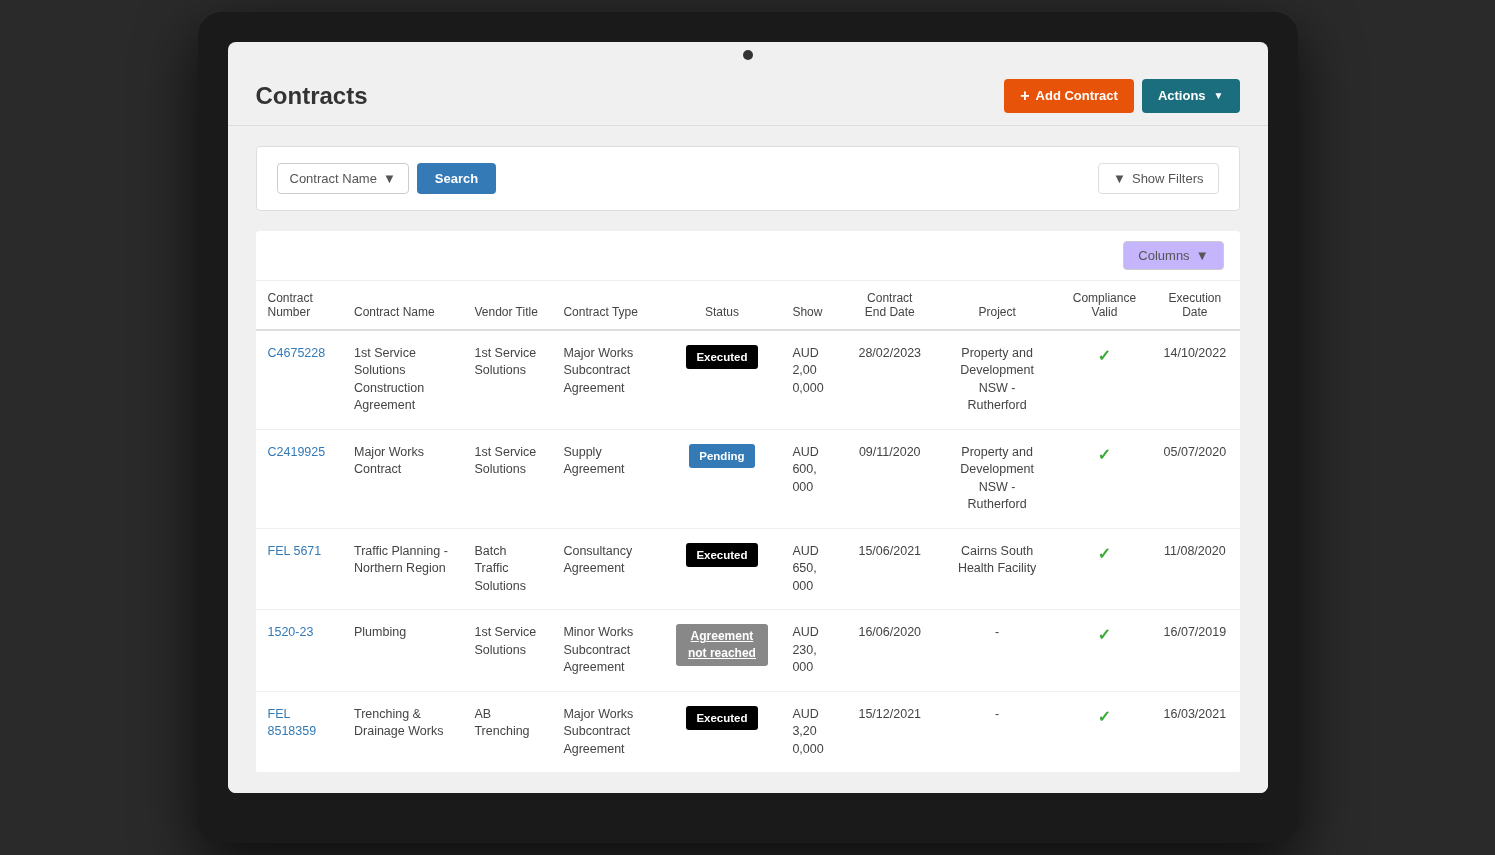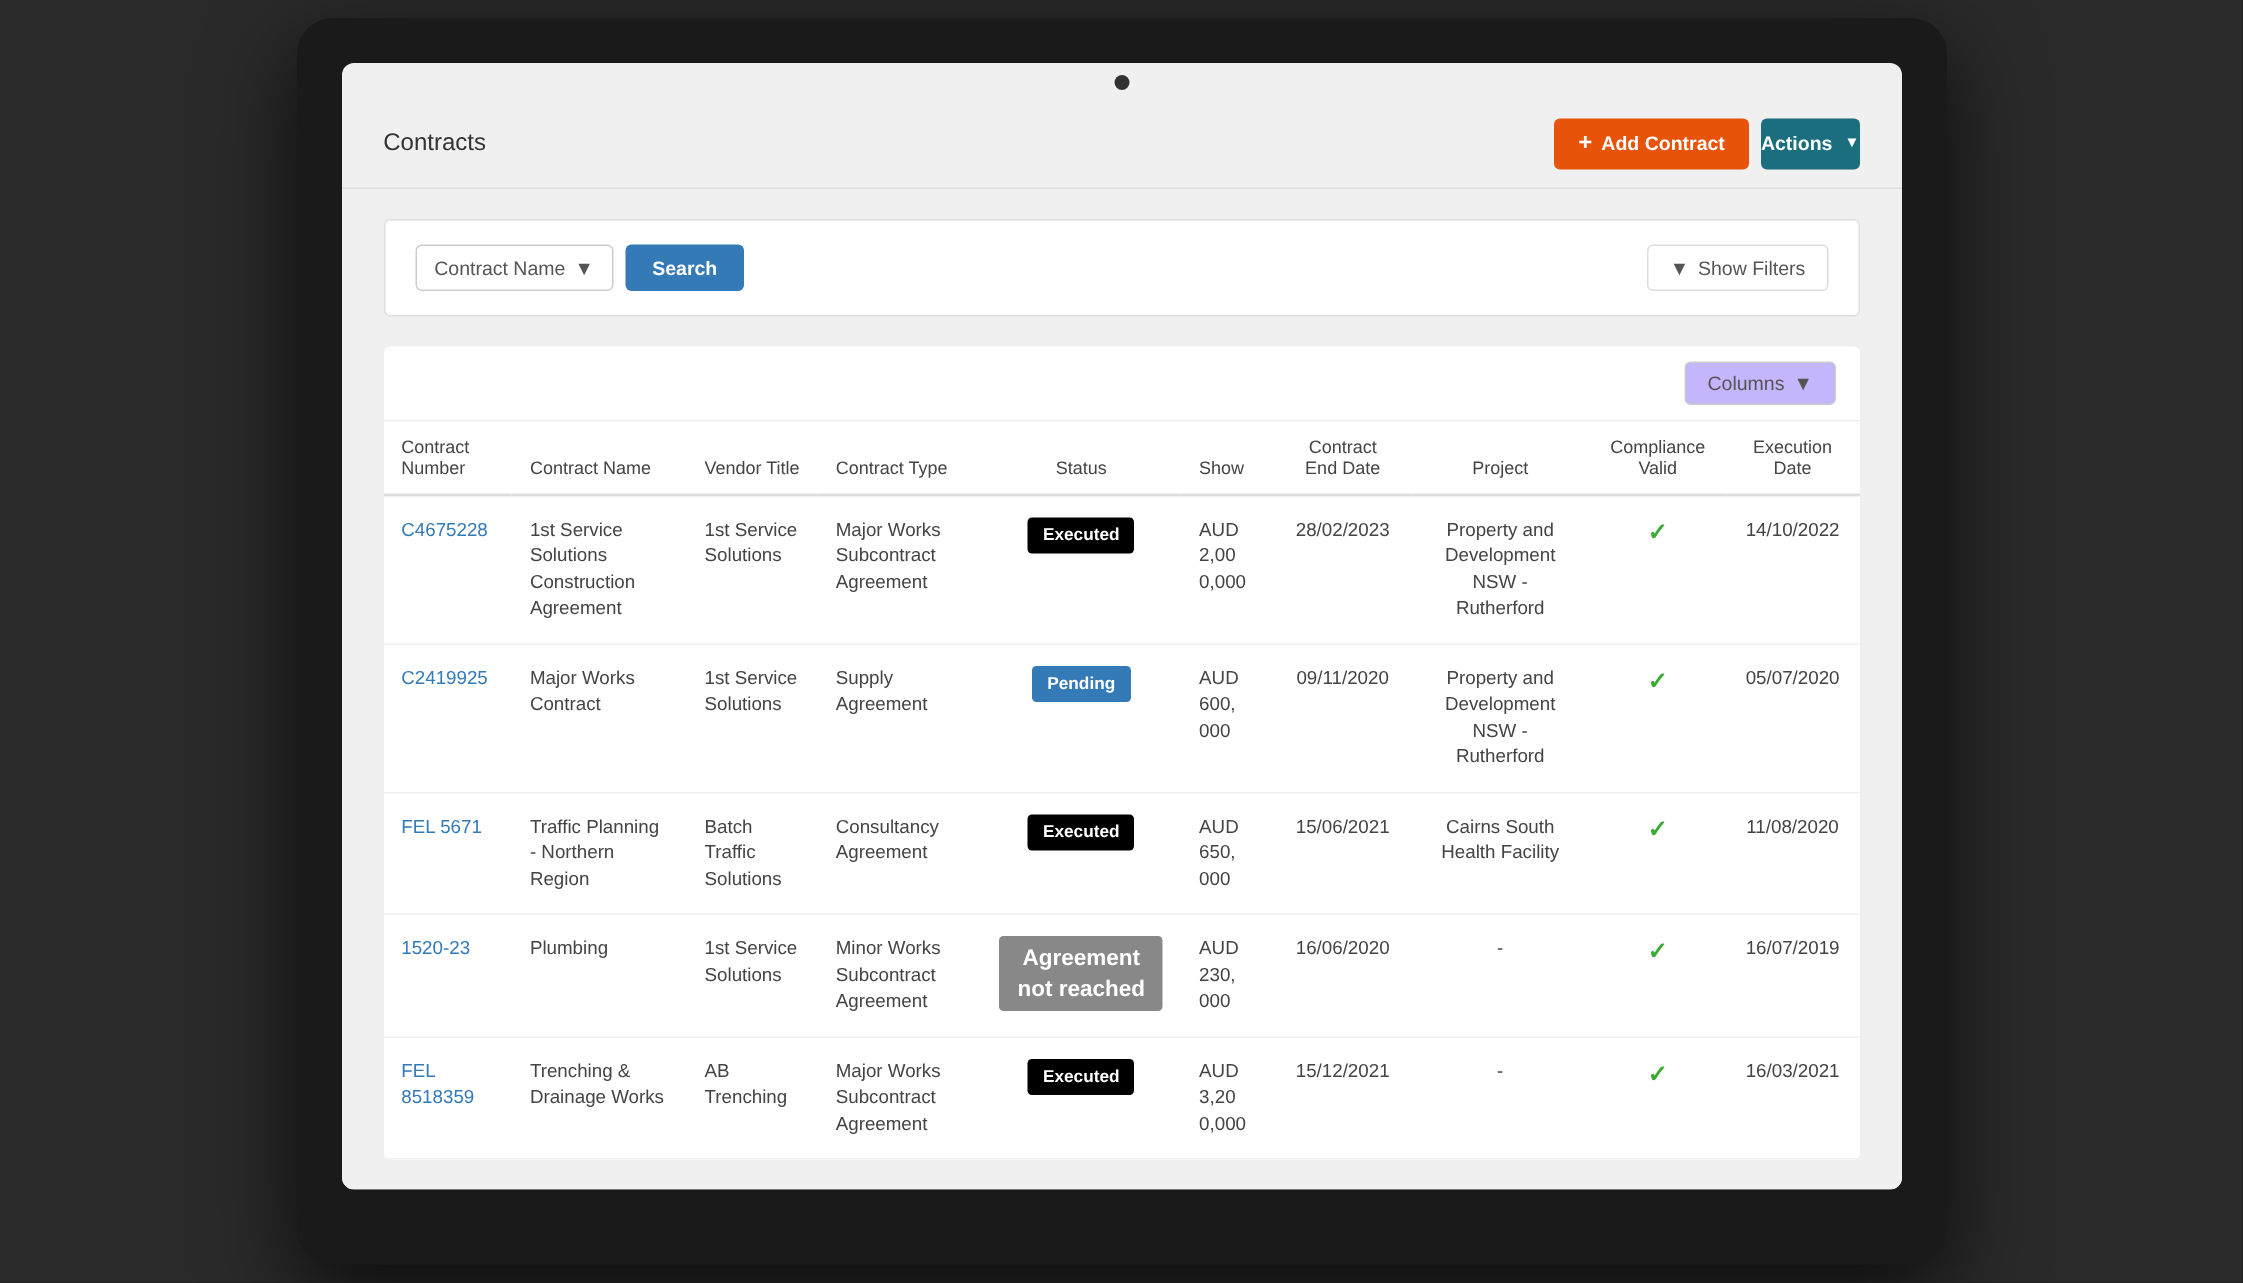--- a/index.html
+++ b/index.html
@@ -44,22 +44,22 @@
     
     .top-bar {
       background: #f0f0f0;
       padding: 12px 28px;
       display: flex;
       align-items: center;
       justify-content: space-between;
       border-bottom: 1px solid #ddd;
     }
     .page-title {
-      font-size: 16px;
-      font-weight: 400;
+      font-size: 24px;
+      font-weight: 700;
       color: #333;
     }
     .top-actions {
       display: flex;
       gap: 8px;
     }
     .btn-add-contract {
       background: #e8530a;
       color: white;
       border: none;
@@ -73,21 +73,21 @@
       gap: 6px;
     }
     .btn-add-contract .plus-icon {
       font-size: 16px;
       font-weight: bold;
     }
     .btn-actions {
       background: #1a6e7e;
       color: white;
       border: none;
-      padding: 8px 0;
+      padding: 8px 16px;
       border-radius: 4px;
       font-size: 13px;
       font-weight: 600;
       cursor: pointer;
       display: flex;
       align-items: center;
       gap: 8px;
     }
     .btn-actions .caret {
       font-size: 10px;
@@ -209,21 +209,21 @@
       display: inline-block;
       padding: 4px 10px;
       border-radius: 3px;
       font-size: 11.5px;
       font-weight: 600;
       color: white;
       text-align: center;
     }
     .badge-executed { background: #000000; }
     .badge-pending { background: #337ab7; }
-    .badge-not-reached { background: #888; font-size: 15px; }
+    .badge-not-reached { background: #888; font-size: 12px; text-decoration: underline; }
     .check-icon {
       color: #3aaa35;
       font-size: 16px;
       font-weight: bold;
     }
     .th-center { text-align: center; }
     .td-center { text-align: center; }
   </style>
 </head>
 <body>

